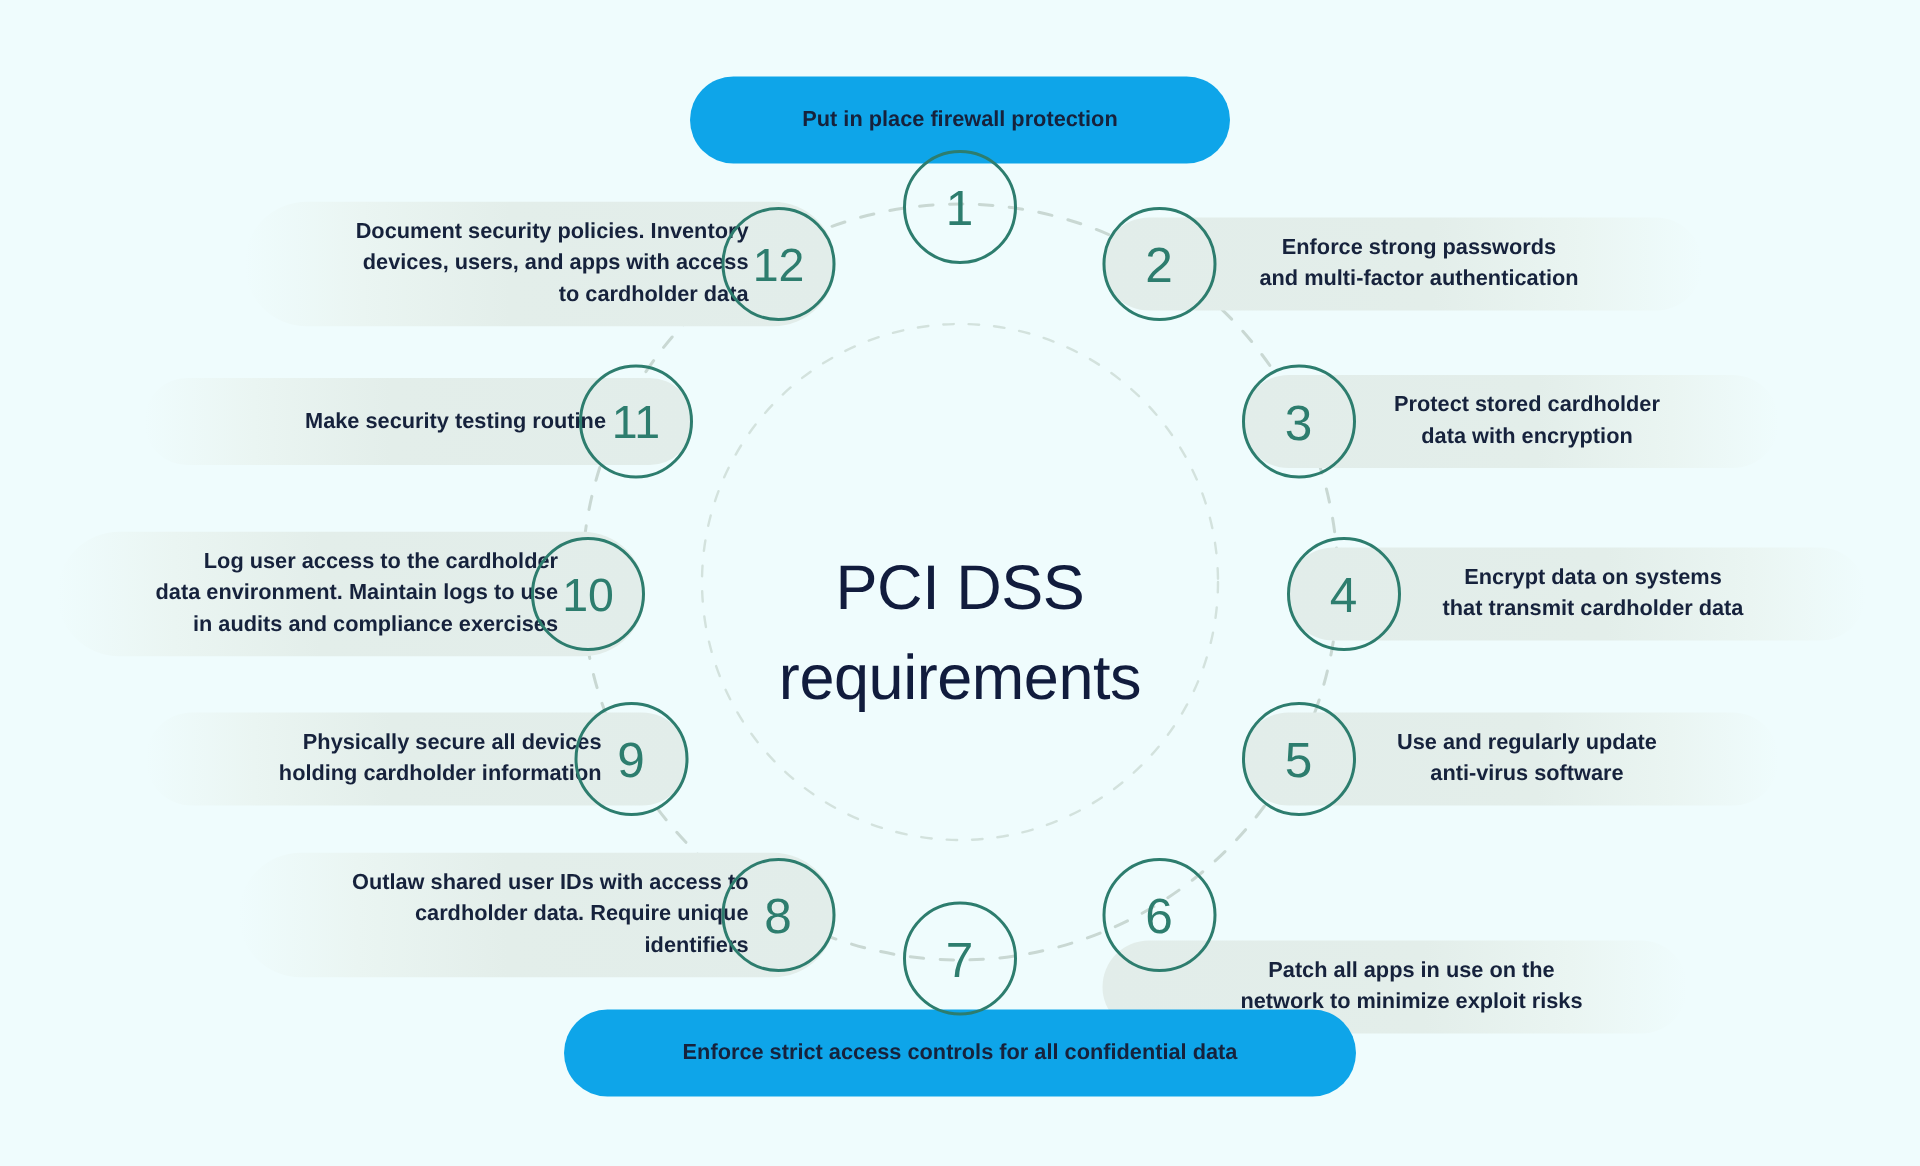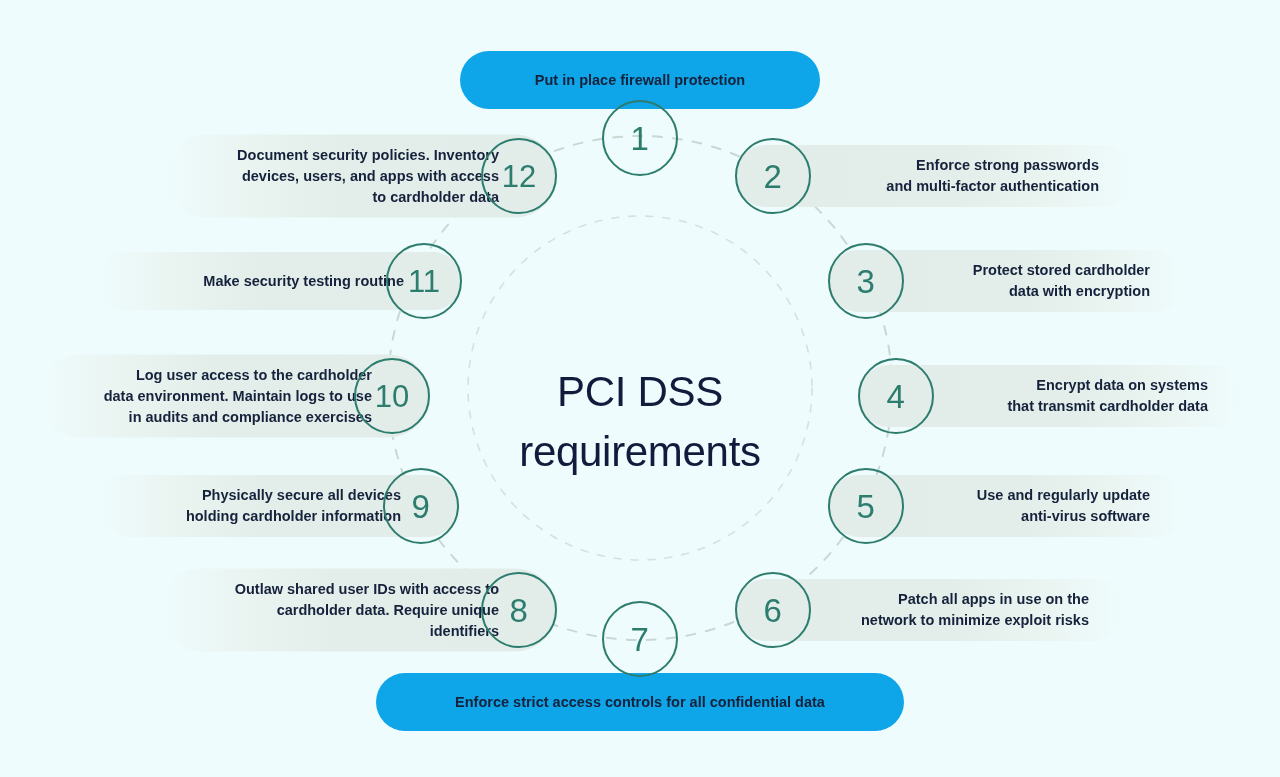--- a/index.html
+++ b/index.html
@@ -70,21 +70,21 @@
     white-space: pre-line;
     width: 100%;
   }
 
   
   .side-right .pill {
     left: 38px;
     padding: 10px 36px 10px 58px;
     background: linear-gradient(to right, #e2edea 0%, #e3eeea 55%, #eaf5f2 80%, #effcfd 100%);
   }
-  .side-right .pill-text { text-align: right; }
+  .side-right .pill-text { text-align: center; }
 
   
   .side-left .pill {
     right: 38px;
     padding: 10px 58px 10px 36px;
     background: linear-gradient(to left, #e2edea 0%, #e3eeea 55%, #eaf5f2 80%, #effcfd 100%);
   }
   .side-left .pill-text { text-align: right; }
 
   
@@ -183,21 +183,21 @@
     <div class="pill" style="left:-38px; width:358px;">
       <div class="pill-text">Use and regularly update
 anti-virus software</div>
     </div>
     <div class="circle" style="left:-38px; top:-38px;">
       <span class="circle-num">5</span>
     </div>
   </div>
 
   <div class="item side-right" style="left:773px; top:610px; width:0; height:0;">
-    <div class="pill" style="left:-38px; width:390px;">
+    <div class="pill" style="left:-38px; width:390px;margin-top:48px;">
       <div class="pill-text">Patch all apps in use on the
 network to minimize exploit risks</div>
     </div>
     <div class="circle" style="left:-38px; top:-38px;">
       <span class="circle-num">6</span>
     </div>
   </div>
 
   <div class="item side-bottom" style="left:640px; top:639px; width:0; height:0;">
     <div class="pill" style="left:-264px; top:34px; width:528px;">

